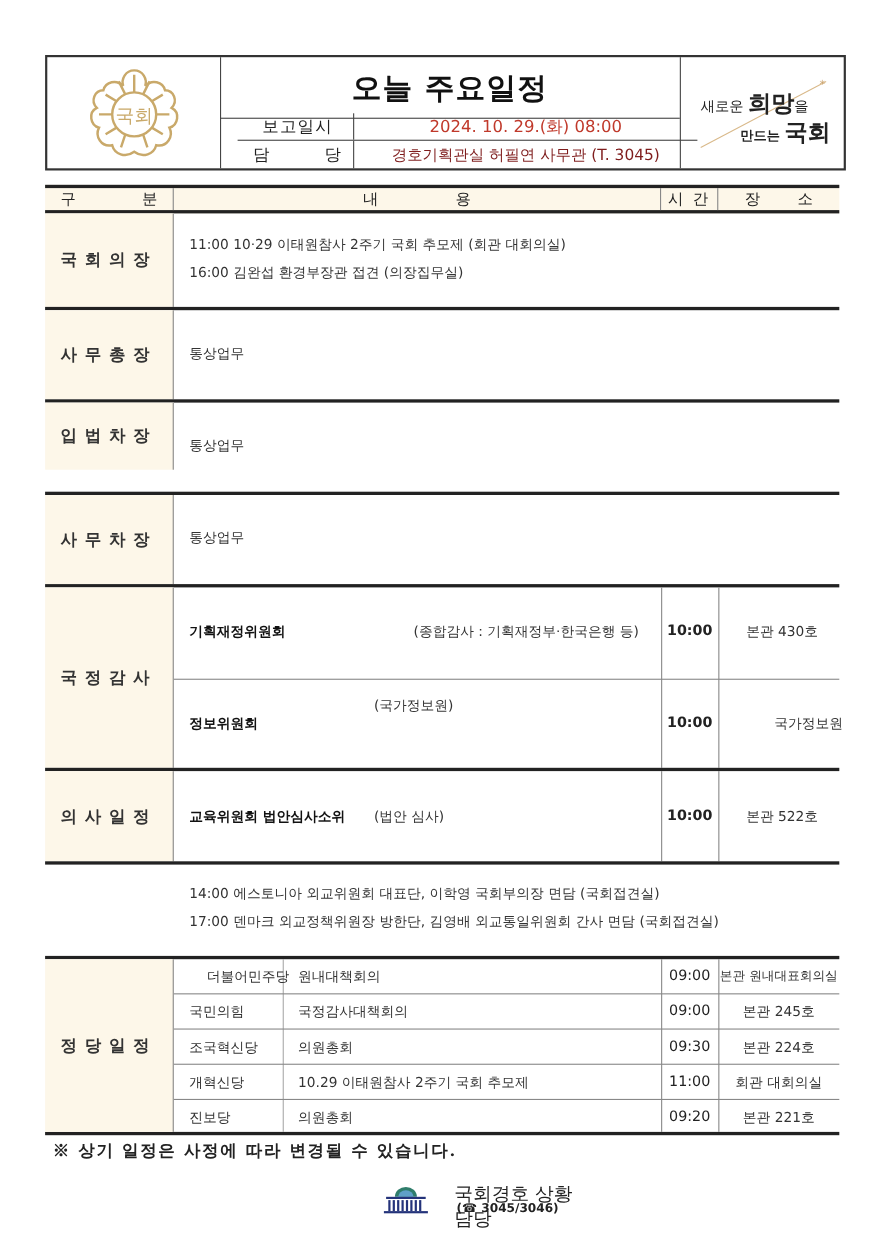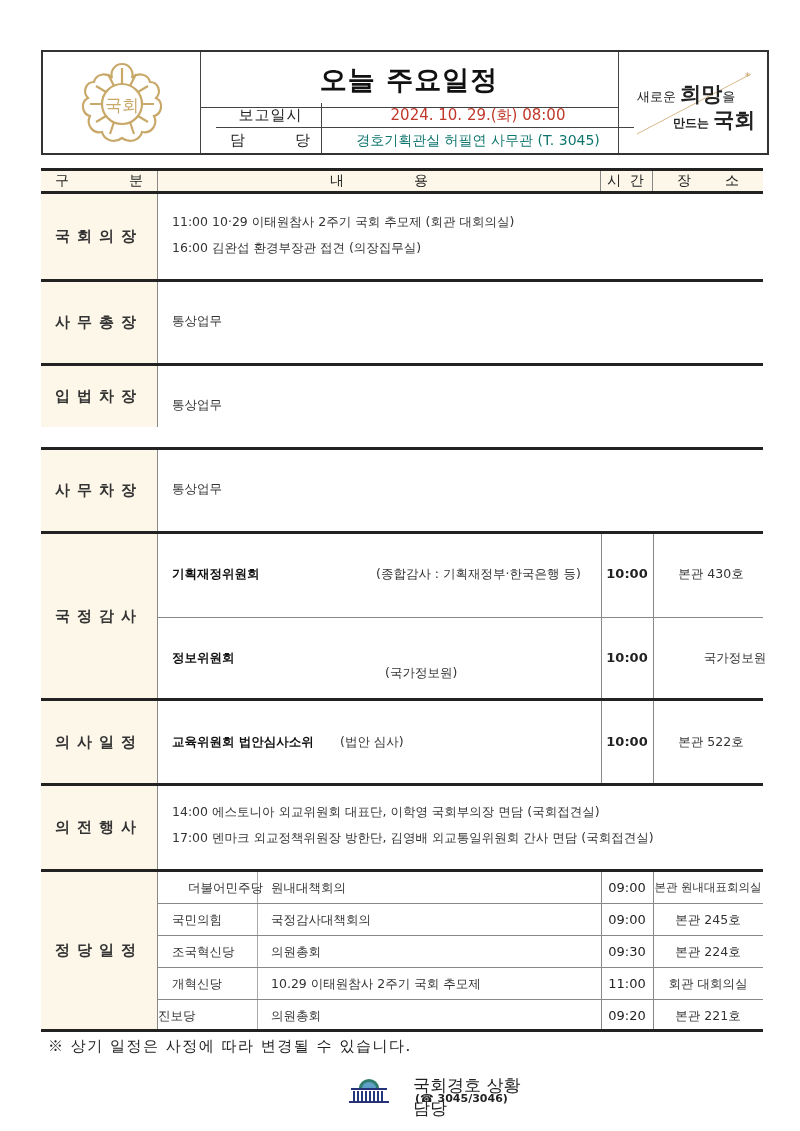--- a/index.html
+++ b/index.html
@@ -8,21 +8,21 @@
   
   .hdr { position:absolute; left:41px; top:50px; width:728px; height:105px; border:2px solid #333; box-sizing:border-box; }
   .hdr .logo-cell { position:absolute; left:0; top:0; width:157px; height:101px; border-right:1px solid #444; display:flex; align-items:center; justify-content:center; }
   .hdr .mid { position:absolute; left:157px; top:0; width:418px; height:101px; }
   .hdr .right-cell { position:absolute; left:575px; top:0; width:149px; height:101px; border-left:1px solid #444; }
   .title { position:absolute; left:0; top:0; width:100%; height:56px; display:flex; align-items:center; justify-content:center; font-size:27px; font-weight:bold; color:#111; letter-spacing:1px; border-bottom:1px solid #444; box-sizing:border-box; }
   .info-row { position:absolute; left:16px; width:100%; height:25px; display:flex; box-sizing:border-box; }
   .info-row.r1 { top:51px; border-bottom:1px solid #444; }
   .info-row.r2 { top:76px; }
   .info-label { width:106px; border-right:1px solid #444; font-size:15px; color:#222; display:flex; align-items:center; justify-content:space-between; padding:0 10px 0 14px; box-sizing:border-box; letter-spacing:1px;}
-  .info-value { flex:1; display:flex; align-items:center; justify-content:center; font-size:14px; color:#0f766e; }
+  .info-value { flex:1; display:flex; align-items:center; justify-content:center; font-size:14px; color:#7f1d1d; }
   .info-value.red { color:#c0392b; font-size:15px; }
 
   .slogan { position:absolute; left:12px; top:20px; width:128px; height:64px; }
   .slogan .l1 { position:absolute; left:6px; top:8px; font-size:13px; font-weight:normal; color:#222; white-space:nowrap; }
   .slogan .l1 b { font-size:21px; }
   .slogan .l2 { position:absolute; left:42px; top:34px; font-size:12px; font-weight:bold; color:#222; white-space:nowrap; }
   .slogan .l2 b { font-size:21px; }
   .slogan .wand { position:absolute; left:0; top:0; }
 
   
@@ -33,21 +33,21 @@
   .hdr-row { top:0; height:25px; border-top:3px solid #222; border-bottom:3px solid #222; background:#fdf7e9; }
   .hdr-row .h { position:absolute; top:0; height:100%; display:flex; align-items:center; font-size:14px; color:#222; box-sizing:border-box; }
   .content { position:absolute; left:117px; top:0; right:0; height:100%; }
   .line { position:absolute; left:14px; font-size:12.5px; color:#333; white-space:nowrap; }
   .bold { font-weight:bold; color:#111; }
   .vline { position:absolute; top:0; height:100%; border-left:1px solid #888; }
   .hline { position:absolute; left:117px; right:0; border-top:1px solid #888; }
   .time { position:absolute; width:52px; text-align:center; font-size:13px; color:#222; }
   .place { position:absolute; width:116px; text-align:center; font-size:12.5px; color:#333; white-space:nowrap; }
 
-  .note { position:absolute; left:48px; top:1037px; font-size:15px; font-weight:normal; color:#222; letter-spacing:1.5px; font-family:"DejaVu Serif", serif; }
+  .note { position:absolute; left:48px; top:1037px; font-size:15px; font-weight:bold; color:#222; letter-spacing:1.5px; font-family:"DejaVu Serif", serif; }
   .footer { position:absolute; left:345px; top:1072px; width:180px; height:40px; }
   .footer .t1 { position:absolute; left:68px; top:2px; font-size:17px; font-weight:normal; color:#222; }
   .footer .t2 { position:absolute; left:70px; top:20px; font-size:11px; font-weight:bold; color:#222; }
 </style>
 </head>
 <body>
 
 <div class="hdr">
   <div class="logo-cell">
     <svg width="96" height="90" viewBox="0 0 96 90">
@@ -140,42 +140,41 @@
 
   <div class="row thick-top" style="top:363px;height:167px;">
     <div class="cat">국정감사</div>
     <div class="vline" style="left:560px;"></div>
     <div class="vline" style="left:612px;"></div>
     <div class="hline" style="top:83px;"></div>
     <div class="content">
       <div class="line bold" style="top:32px;">기획재정위원회</div>
       <div class="line" style="top:32px;left:182px;margin-left:36px;">(종합감사 : 기획재정부·한국은행 등)</div>
       <div class="line bold" style="top:116px;">정보위원회</div>
-      <div class="line" style="top:131px;left:182px;margin-left:45px;">(국가정보원)</div>
+      <div class="line" style="top:99px;left:182px;">(국가정보원)</div>
     </div>
     <div class="time bold" style="left:560px;top:32px;">10:00</div>
     <div class="place" style="left:612px;top:32px;">본관 430호</div>
     <div class="time bold" style="left:560px;top:116px;">10:00</div>
     <div class="place" style="left:612px;top:116px;padding-left:24px;">국가정보원</div>
   </div>
 
   <div class="row thick-top" style="top:530px;height:85px;">
     <div class="cat">의사일정</div>
     <div class="vline" style="left:560px;"></div>
     <div class="vline" style="left:612px;"></div>
     <div class="content">
       <div class="line bold" style="top:33px;">교육위원회 법안심사소위</div>
       <div class="line" style="top:33px;left:182px;">(법안 심사)</div>
     </div>
     <div class="time bold" style="left:560px;top:33px;">10:00</div>
     <div class="place" style="left:612px;top:33px;">본관 522호</div>
   </div>
 
   <div class="row thick-top" style="top:615px;height:86px;">
-    <div class="cat">의전행사</div>
     <div class="content">
       <div class="line" style="top:18px;">14:00 에스토니아 외교위원회 대표단, 이학영 국회부의장 면담 (국회접견실)</div>
       <div class="line" style="top:44px;">17:00 덴마크 외교정책위원장 방한단, 김영배 외교통일위원회 간사 면담 (국회접견실)</div>
     </div>
   </div>
 
   <div class="row thick-top" style="top:701px;height:163px;border-bottom:3px solid #222;">
     <div class="cat">정당일정</div>
     <div class="vline" style="left:216px;border-color:#aaa;"></div>
     <div class="vline" style="left:560px;"></div>
@@ -203,21 +202,21 @@
       <div class="time" style="left:560px;top:72px;">09:30</div>
       <div class="place" style="left:609px;top:72px;">본관 224호</div>
     </div>
     <div>
       <div class="line" style="left:131px;top:104px;">개혁신당</div>
       <div class="line" style="left:230px;top:104px;">10.29 이태원참사 2주기 국회 추모제</div>
       <div class="time" style="left:560px;top:104px;">11:00</div>
       <div class="place" style="left:609px;top:104px;">회관 대회의실</div>
     </div>
     <div>
-      <div class="line" style="left:117px;top:136px;">진보당</div>
+      <div class="line" style="left:131px;top:136px;">진보당</div>
       <div class="line" style="left:230px;top:136px;">의원총회</div>
       <div class="time" style="left:560px;top:136px;">09:20</div>
       <div class="place" style="left:609px;top:136px;">본관 221호</div>
     </div>
   </div>
 </div>
 
 <div class="note">※ 상기 일정은 사정에 따라 변경될 수 있습니다.</div>
 
 <div class="footer">

